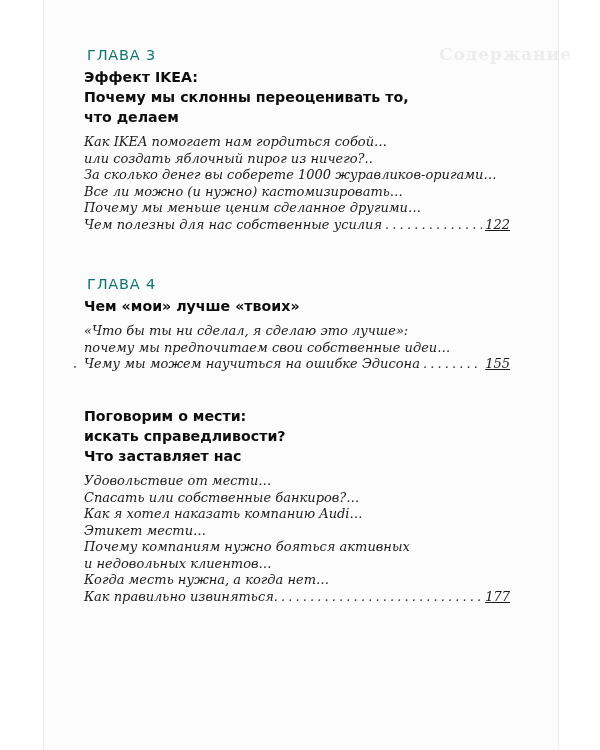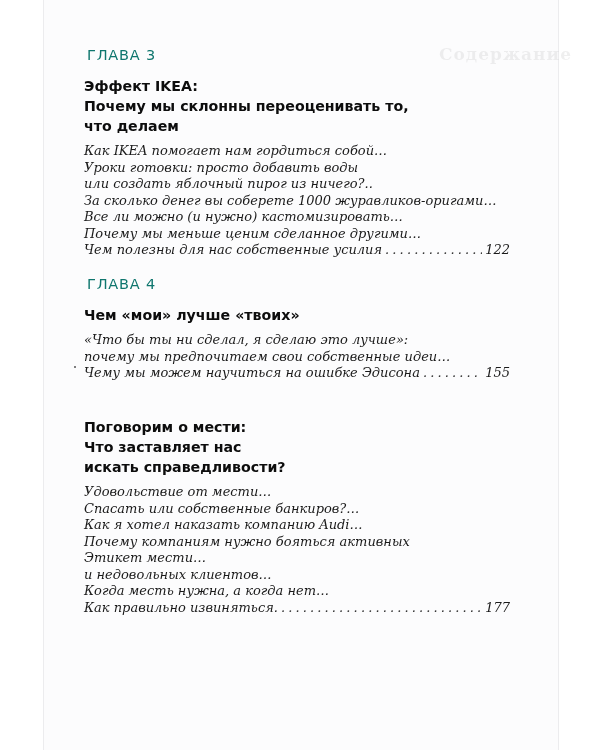--- a/index.html
+++ b/index.html
@@ -53,21 +53,21 @@
       letter-spacing: 0.8px;
       line-height: 18px;
       margin: 3px;
     }
     .chapter-title {
       font-family: "DejaVu Sans", sans-serif;
       font-size: 14.2px;
       font-weight: bold;
       color: #0d0d0d;
       line-height: 20px;
-      margin: 12px 0 0 0;
+      margin: 1px 0 0 0;
     }
     .sections {
       margin-top: 7px;
       list-style: none;
       padding: 0;
     }
     .section {
       font-family: "DejaVu Serif", serif;
       font-style: italic;
       font-size: 13px;
@@ -87,20 +87,21 @@
       margin: 0 3px;
       letter-spacing: 1.4px;
       color: #333;
     }
     .section .dots::before {
       content: ". . . . . . . . . . . . . . . . . . . . . . . . . . . . . . . . . . . . . . . . . . . . . . . . . . . . . . . . . . . . . . . . . . . . . . . . . . . . . . . . . . . . . . . . .";
       letter-spacing: -0.5px;
     }
     .section .page-num {
       font-style: italic;
+      text-decoration: underline;
     }
     #chapter-3 { position: absolute; top: 0; left: 0; width: 426px; }
     #chapter-4 { position: absolute; top: 229px; left: 0; width: 426px; }
     #chapter-5 { position: absolute; top: 362px; left: 0; width: 426px; }
     .stray-mark {
       position: absolute;
       left: 74px;
       top: 366px;
       width: 2px;
       height: 2px;
@@ -121,21 +122,20 @@
 
   <section class="chapter" id="chapter-3">
     <p class="chapter-label">ГЛАВА 3</p>
     <div class="chapter-title">
       <div>Эффект IKEA:</div>
       <div>Почему мы склонны переоценивать то,</div>
       <div>что делаем</div>
     </div>
     <ul class="sections">
       <li class="section">Как IKEA помогает нам гордиться собой…</li>
-      <li class="section">Уроки готовки: просто добавить воды</li>
       <li class="section">или создать яблочный пирог из ничего?..</li>
       <li class="section">За сколько денег вы соберете 1000 журавликов-оригами…</li>
       <li class="section">Все ли можно (и нужно) кастомизировать…</li>
       <li class="section">Почему мы меньше ценим сделанное другими…</li>
       <li class="section with-page">
         <span>Чем полезны для нас собственные усилия</span>
         <span class="dots"></span>
         <span class="page-num">122</span>
       </li>
     </ul>
@@ -153,29 +153,29 @@
         <span>Чему мы можем научиться на ошибке Эдисона</span>
         <span class="dots"></span>
         <span class="page-num">155</span>
       </li>
     </ul>
   </section>
 
   <section class="chapter" id="chapter-5">
     <div class="chapter-title">
       <div>Поговорим о мести:</div>
+      <div>искать справедливости?</div>
       <div>Что заставляет нас</div>
-      <div>искать справедливости?</div>
     </div>
     <ul class="sections">
       <li class="section">Удовольствие от мести…</li>
       <li class="section">Спасать или собственные банкиров?…</li>
       <li class="section">Как я хотел наказать компанию Audi…</li>
+      <li class="section">Этикет мести…</li>
       <li class="section">Почему компаниям нужно бояться активных</li>
-      <li class="section">Этикет мести…</li>
       <li class="section">и недовольных клиентов…</li>
       <li class="section">Когда месть нужна, а когда нет…</li>
       <li class="section with-page">
         <span>Как правильно извиняться.</span>
         <span class="dots"></span>
         <span class="page-num">177</span>
       </li>
     </ul>
   </section>
 

